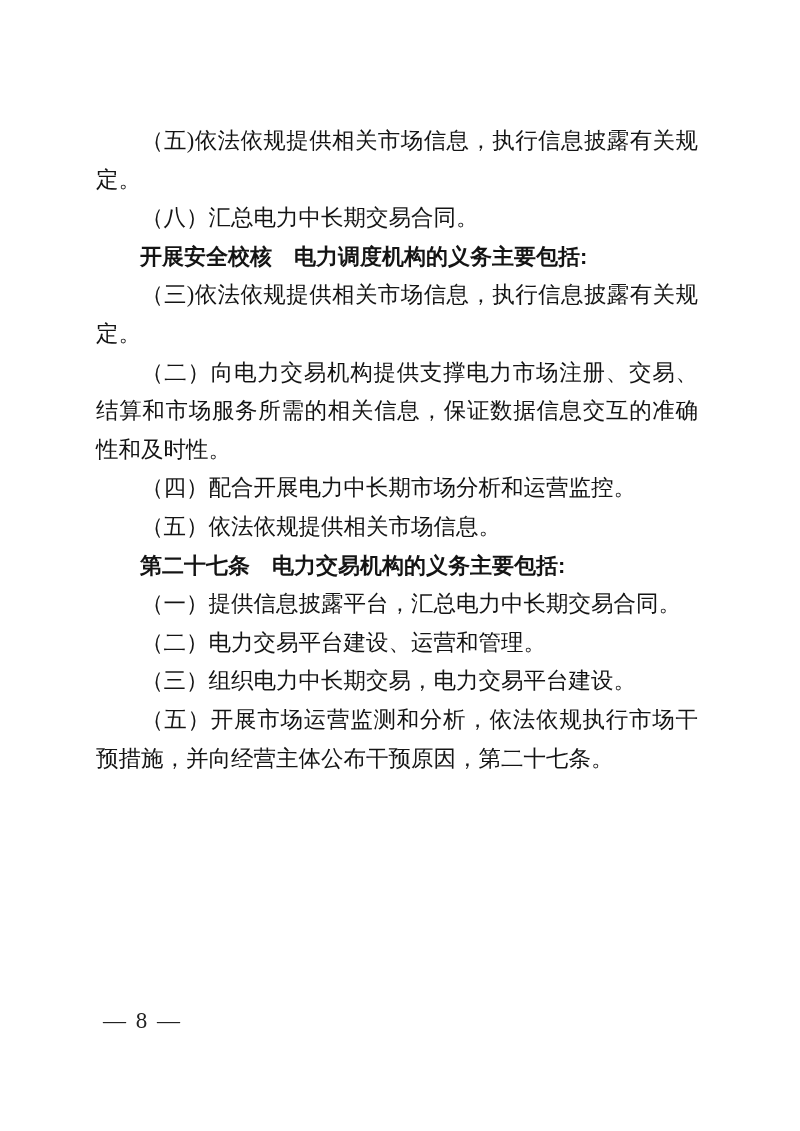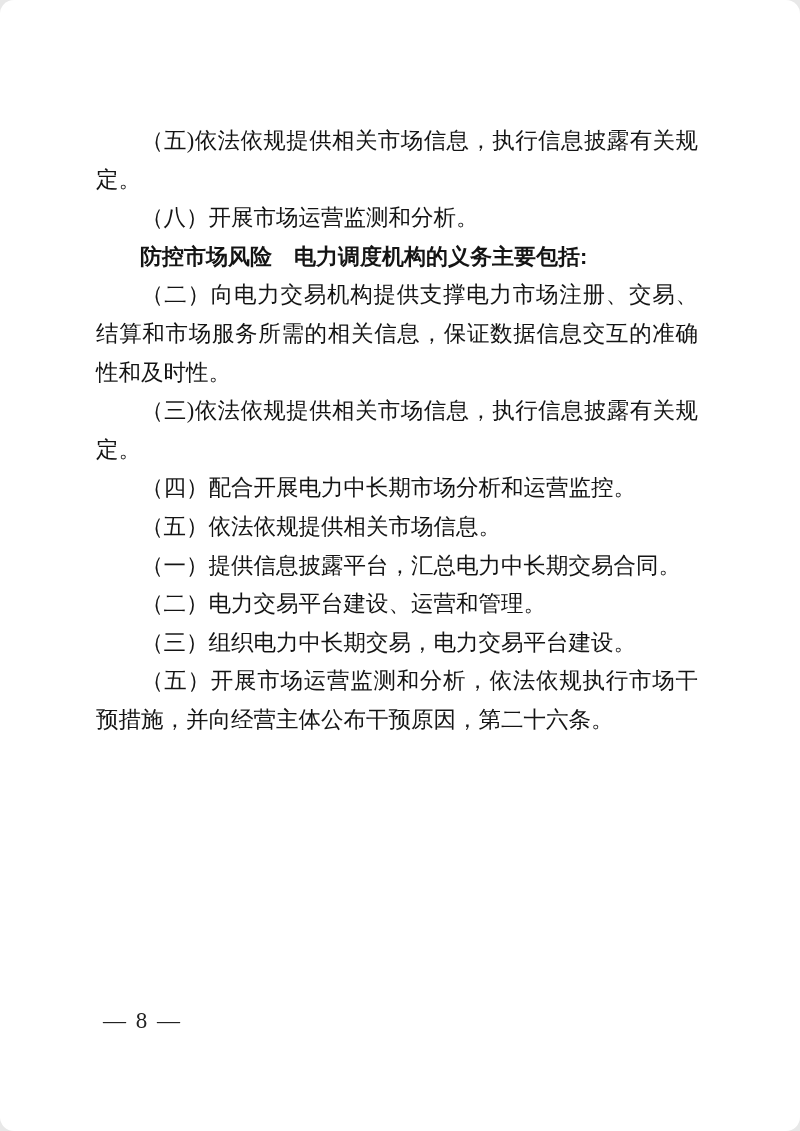--- a/index.html
+++ b/index.html
@@ -9,21 +9,20 @@
   }
   .page {
     position: relative;
     width: 800px;
     height: 1131px;
     margin: 0 auto;
     background: #ffffff;
     overflow: hidden;
     font-family: "Liberation Serif", "DejaVu Serif", serif;
     color: #141414;
-    border-radius: 14px;
   }
   .content {
     position: absolute;
     left: 96px;
     top: 122px;
     width: 602px;
   }
   .para {
     margin: 0;
     font-size: 22.5px;
@@ -47,25 +46,26 @@
     letter-spacing: 2px;
     color: #222;
   }
 </style>
 </head>
 <body>
 
 <div class="page">
   <div class="content">
     <p class="para">（五)依法依规提供相关市场信息，执行信息披露有关规定。</p>
-    <p class="para">（八）开展市场运营监测和分析。</p>
-    <p class="para bold">防控市场风险　电力调度机构的义务主要包括:</p>
+    <p class="para">（八）汇总电力中长期交易合同。</p>
+    <p class="para bold">开展安全校核　电力调度机构的义务主要包括:</p>
+    <p class="para">（三)依法依规提供相关市场信息，执行信息披露有关规定。</p>
     <p class="para">（二）向电力交易机构提供支撑电力市场注册、交易、结算和市场服务所需的相关信息，保证数据信息交互的准确性和及时性。</p>
-    <p class="para">（三)依法依规提供相关市场信息，执行信息披露有关规定。</p>
     <p class="para">（四）配合开展电力中长期市场分析和运营监控。</p>
     <p class="para">（五）依法依规提供相关市场信息。</p>
+    <p class="para bold">第二十七条　电力交易机构的义务主要包括:</p>
     <p class="para">（一）提供信息披露平台，汇总电力中长期交易合同。</p>
     <p class="para">（二）电力交易平台建设、运营和管理。</p>
     <p class="para">（三）组织电力中长期交易，电力交易平台建设。</p>
-    <p class="para">（五）开展市场运营监测和分析，依法依规执行市场干预措施，并向经营主体公布干预原因，第二十六条。</p>
+    <p class="para">（五）开展市场运营监测和分析，依法依规执行市场干预措施，并向经营主体公布干预原因，第二十七条。</p>
   </div>
   <div class="footer">— 8 —</div>
 </div>
 
 </body></html>

